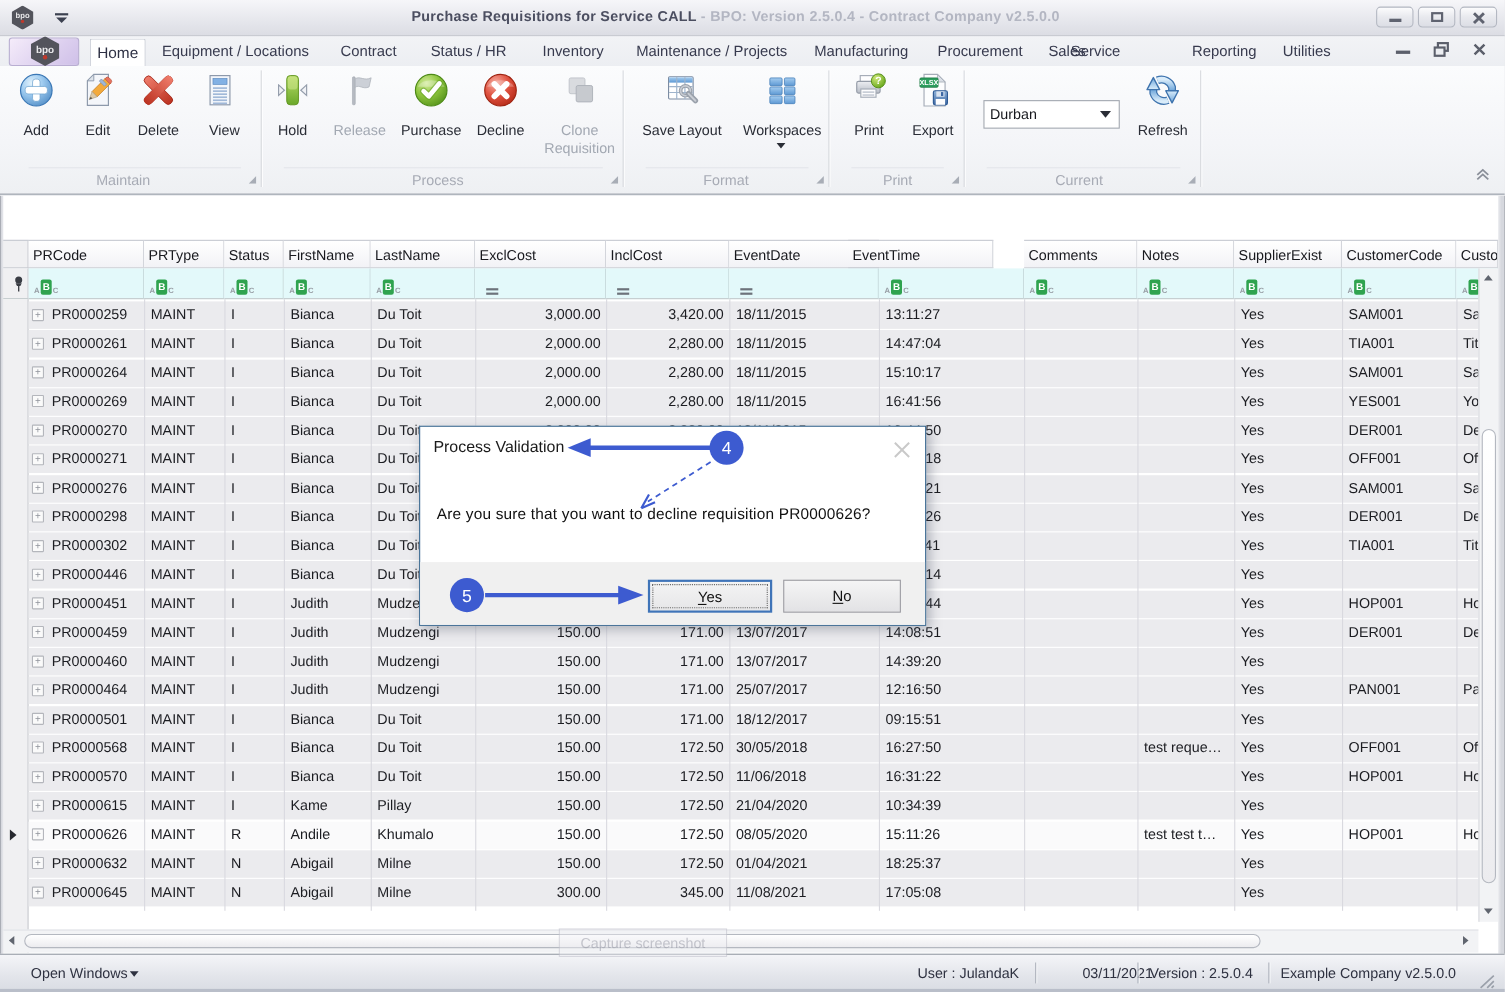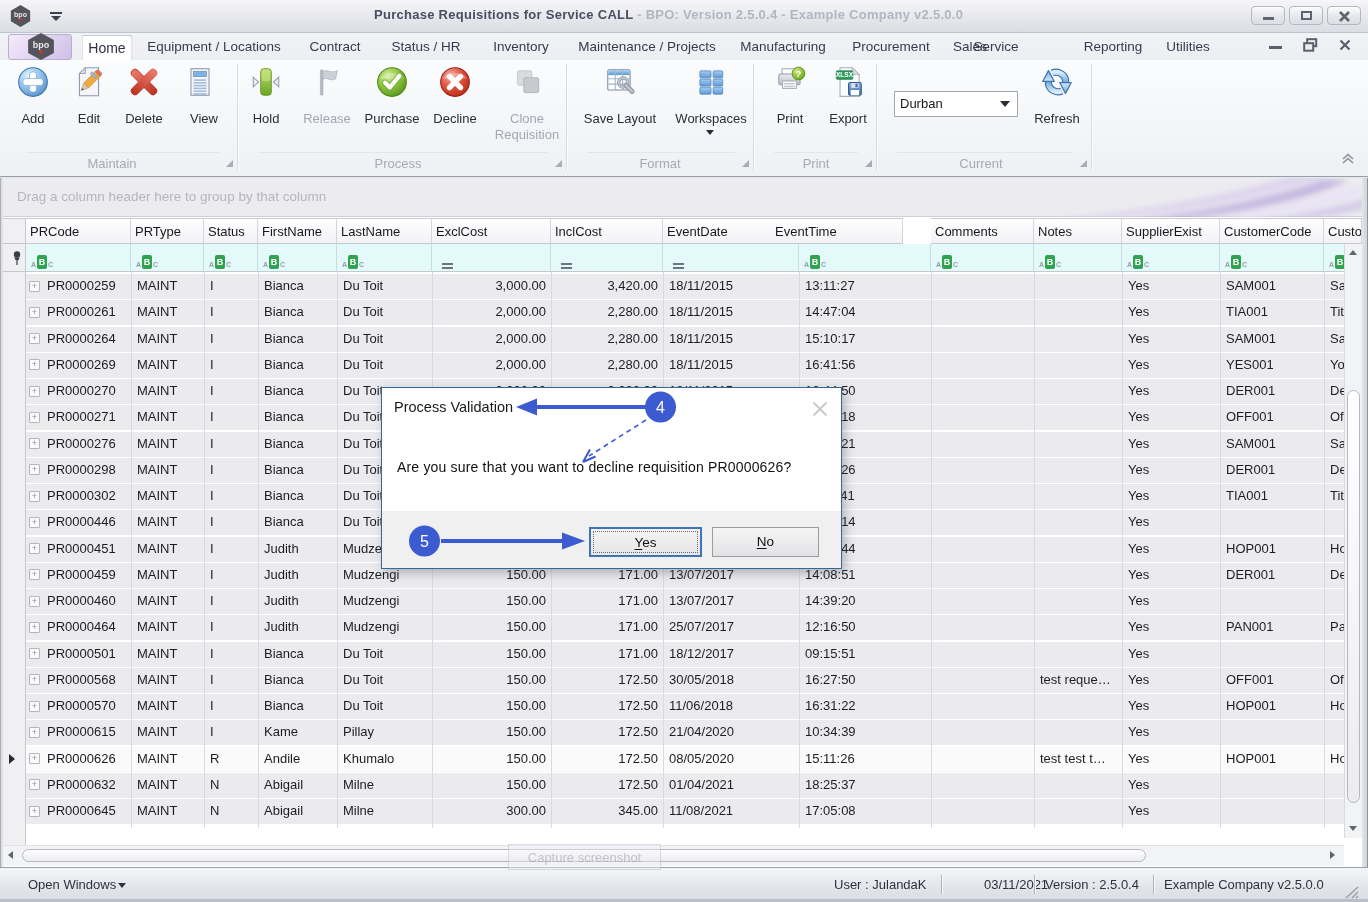--- a/index.html
+++ b/index.html
@@ -53,21 +53,21 @@
 #annot{left:0;top:0;z-index:60;pointer-events:none}
 #ghost{left:508px;top:844px;width:153px;height:26px;border:1px solid rgba(155,157,170,.32);background:rgba(240,240,245,.4);color:rgba(128,131,145,.42);font-size:13px;text-align:center;padding-top:5px;z-index:5}
 .bordL{left:0;top:178px;width:3px;height:689px;background:linear-gradient(to right,#8f939c,#d6d8de 40%,#e8e9ed)}
 .bordR{left:1362px;top:178px;width:6px;height:689px;background:linear-gradient(to left,#8f939c 0 1px,#d6d8de 1px 3px,#e8e9ed)}
 #botedge{left:0;top:899px;width:1368px;height:3px;background:#b9bec9}
 </style></head><body>
 <div id="titlebar" class="abs">
 <div class="abs hex" style="left:10px;top:5px;width:21px;height:22px;font-size:7px">bpo<span style="display:block;width:3px;height:3px;border-radius:50%;background:#c0392b;margin-top:0px"></span></div>
 <div class="abs" style="left:50px;top:12px;width:12px;height:2px;background:#3c4150"></div>
 <div class="abs" style="left:51px;top:16px;width:0;height:0;border-left:5px solid transparent;border-right:5px solid transparent;border-top:5px solid #3c4150"></div>
-<div id="title" class="abs">Purchase Requisitions for Service CALL<span class="dim"> - BPO: Version 2.5.0.4 - Example Company v2.5.0.0</span></div>
+<div id="title" class="abs">Purchase Requisitions for Service CALL<span class="dim"> - BPO: Version 2.5.0.4 - Contract Company v2.5.0.0</span></div>
 <div class="abs winbtn" style="left:1251px">
       <div class="abs" style="left:11px;top:10px;width:11px;height:3px;background:#5f6370"></div>
     </div>
 <div class="abs winbtn" style="left:1289px">
       <div class="abs" style="left:11px;top:4px;width:11px;height:9px;border:2.5px solid #5f6370"></div>
     </div>
 <div class="abs winbtn" style="left:1327px">
       <svg class="abs" style="left:10px;top:3px" width="13" height="13" viewBox="0 0 13 13">
         <path d="M2 2 L11 11 M11 2 L2 11" stroke="#5f6370" stroke-width="2.6"></path>
       </svg>
@@ -299,36 +299,20 @@
 <div class="abs glbl" style="left:981px">Current</div>
 <svg class="abs" style="left:1080px;top:100px" width="7" height="7" viewBox="0 0 7 7">
       <path d="M7 0 L7 7 L0 7 Z" fill="#a8adb6"></path>
     </svg>
 <svg class="abs" style="left:1340px;top:93px" width="16" height="12" viewBox="0 0 16 12">
       <path d="M3 10 L8 5.5 L13 10" fill="none" stroke="#8a8f99" stroke-width="1.6"></path>
       <path d="M3 6 L8 1.5 L13 6" fill="none" stroke="#8a8f99" stroke-width="1.6"></path>
     </svg>
 </div>
 <div id="client" class="abs">
-<div id="groupby" class="abs">
-      <svg class="abs" style="right:0;top:0" width="380" height="39" viewBox="0 0 380 39">
-        <defs>
-          <filter id="blr" x="-30%" y="-80%" width="160%" height="300%">
-            <feGaussianBlur stdDeviation="3.2"></feGaussianBlur>
-          </filter>
-        </defs>
-        <g filter="url(#blr)">
-          <path d="M60 42 Q 200 30 325 -8 L 355 -8 Q 230 36 70 44 Z" fill="#d7cdec" opacity=".8"></path>
-          <path d="M150 42 Q 260 28 335 2 L 362 2 Q 290 34 165 44 Z" fill="#b5a3da" opacity=".75"></path>
-          <path d="M205 44 Q 300 30 368 8 L 380 14 Q 310 38 215 46 Z" fill="#e8e2f5" opacity=".9"></path>
-          <path d="M255 46 Q 330 34 380 20 L 380 30 Q 330 42 262 48 Z" fill="#c3b4e2" opacity=".6"></path>
-        </g>
-      </svg>
-      <span>Drag a column header here to group by that column</span>
-    </div>
 <div class="abs" style="left:0;top:40px;width:26px;height:26px;background:#f0f0f2;border-right:1px solid #c8cad0;border-top:1px solid #c6c9d1;border-bottom:1px solid #c6c9d1"></div>
 <div class="abs" style="left:0;top:66px;width:26px;height:28px;background:#f0f0f2;border-right:1px solid #c8cad0;border-bottom:1px solid #c3cacd"></div>
 <svg class="abs" style="left:12px;top:73px" width="10" height="15" viewBox="0 0 10 15">
       <circle cx="5" cy="3.5" r="3.2" fill="#3a3d44"></circle>
       <path d="M2.2 6.5 L7.8 6.5 L6.5 9 L3.5 9 Z" fill="#3a3d44"></path>
       <rect x="4.4" y="9" width="1.2" height="5" fill="#3a3d44"></rect>
     </svg>
 <div class="abs hcell" style="left:26px;width:105px">PRCode</div>
 <div class="abs hcell" style="left:131px;width:73px">PRType</div>
 <div class="abs hcell" style="left:204px;width:54px">Status</div>

